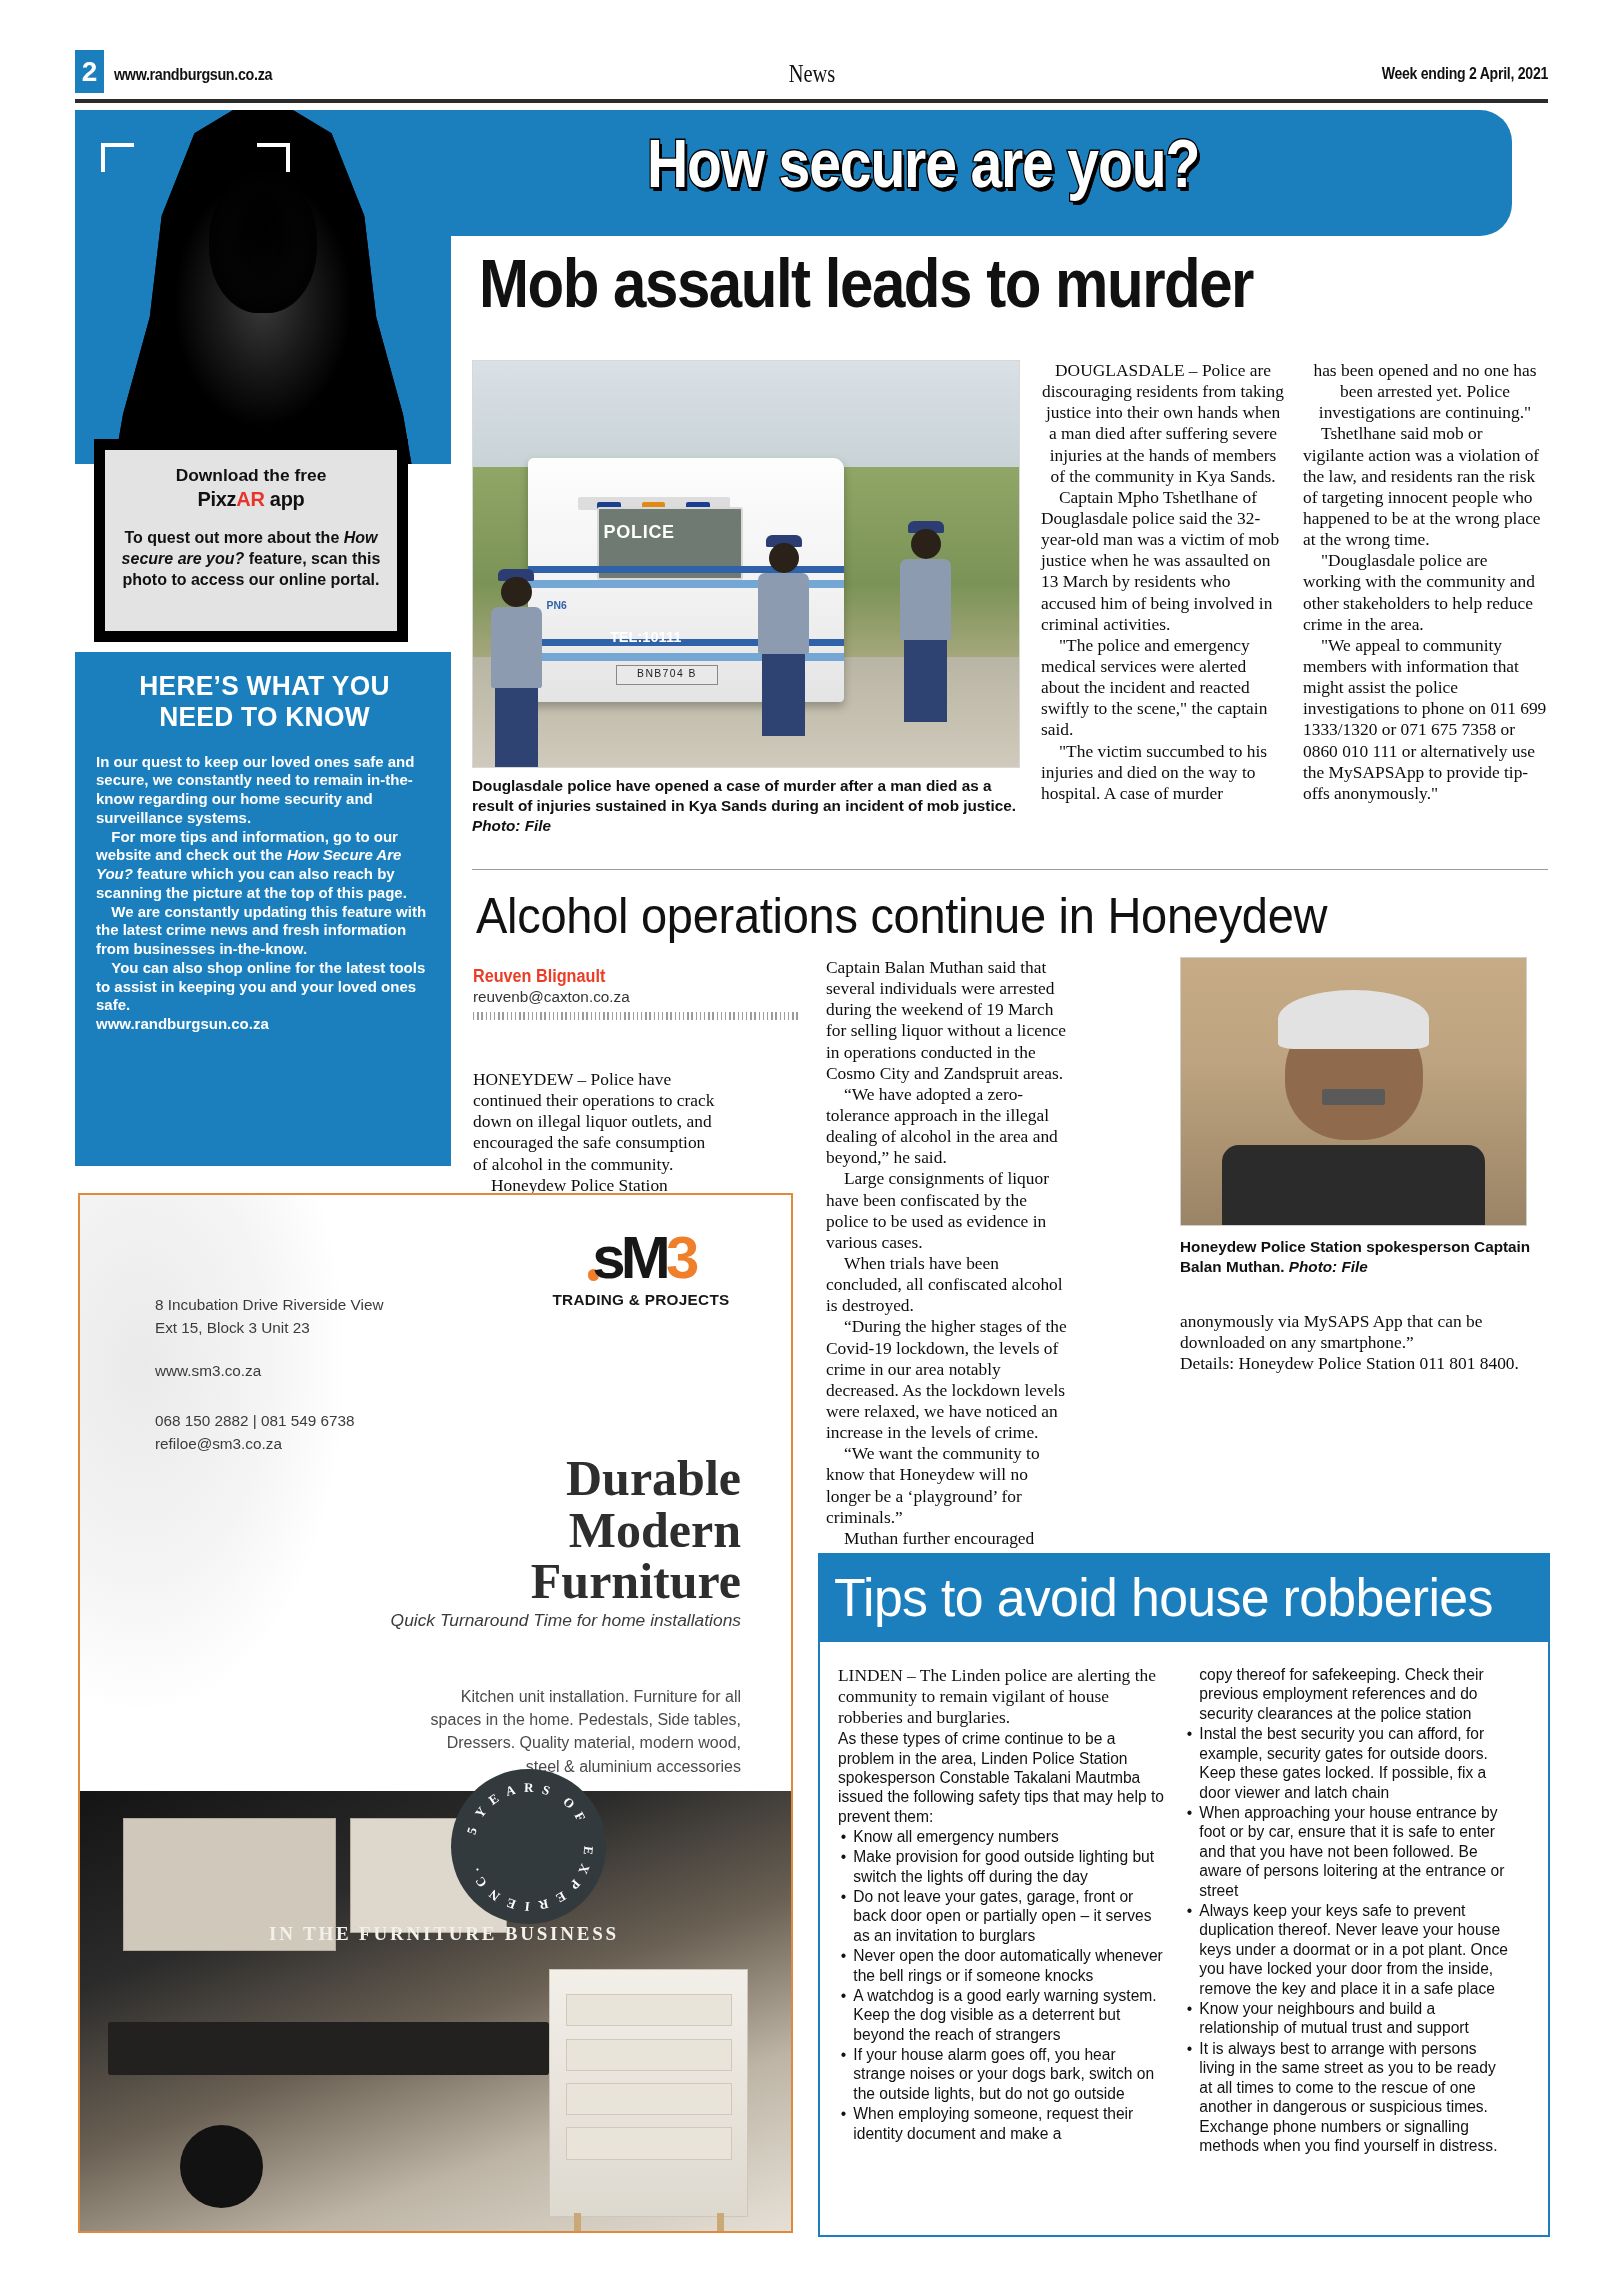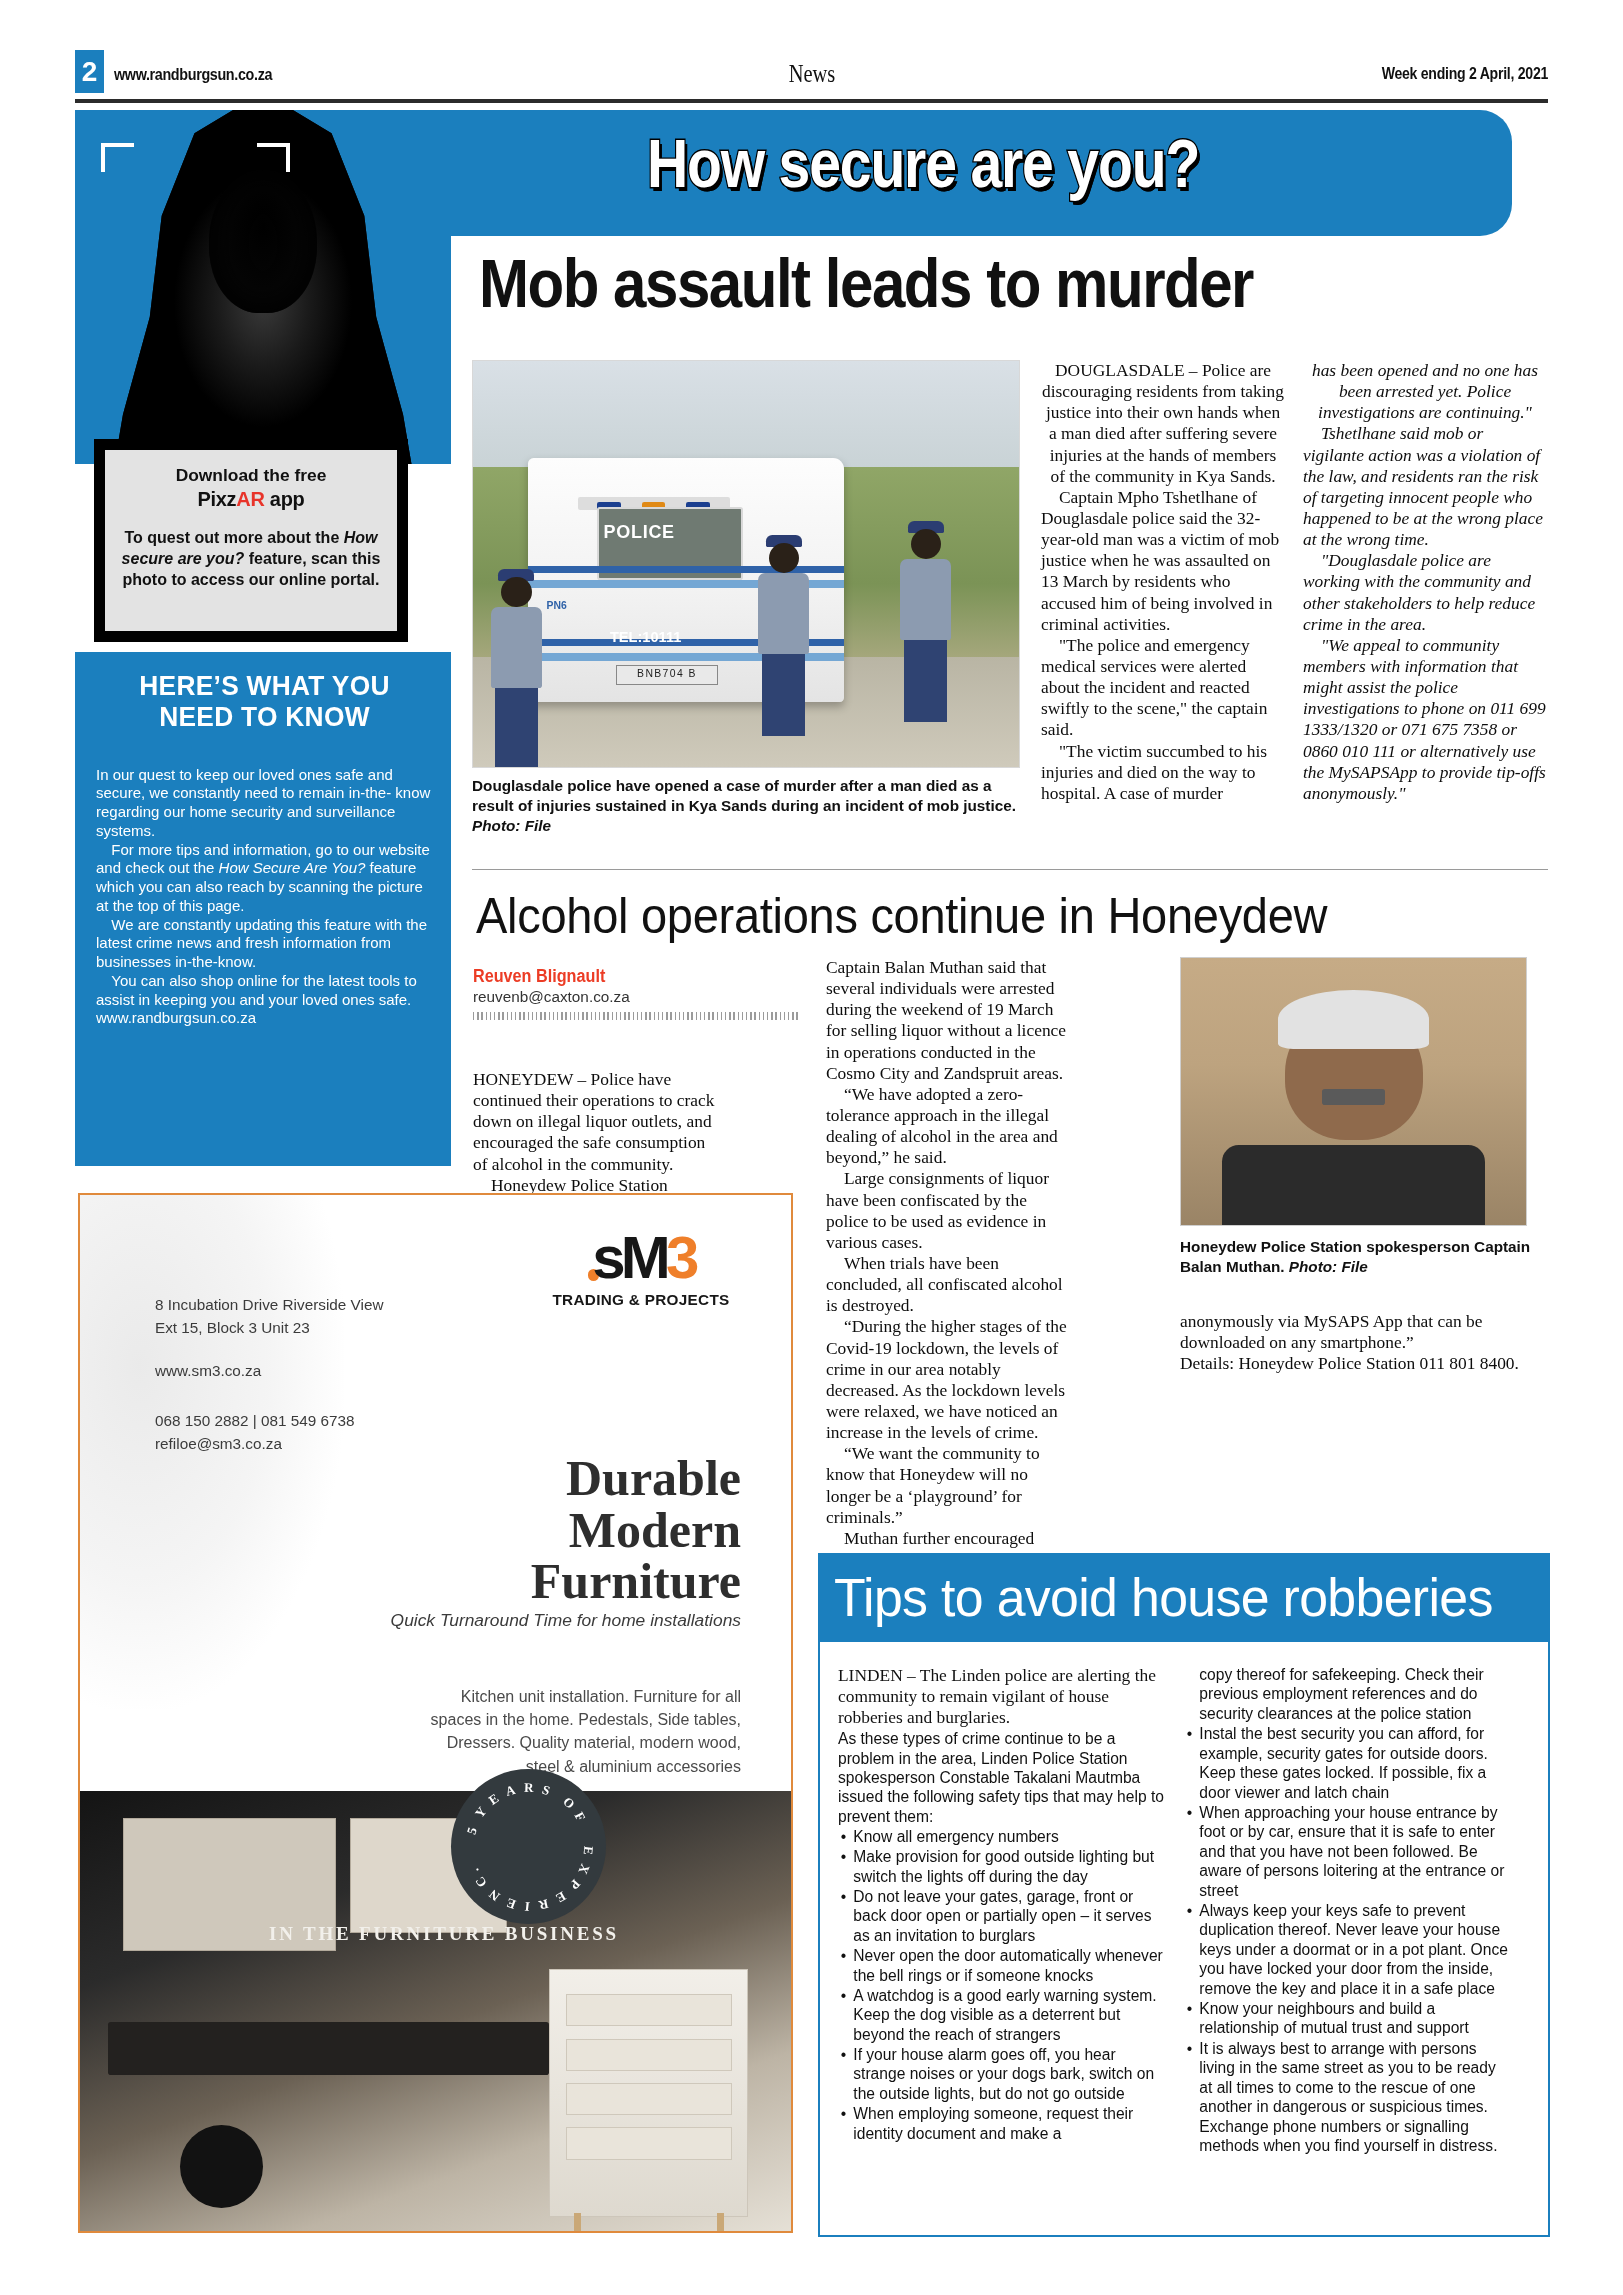--- a/index.html
+++ b/index.html
@@ -97,21 +97,21 @@
   
   .info-panel {
     position: absolute; left: 75px; top: 652px; width: 376px; height: 514px;
     background: #1b7fbe; color: #fff; padding: 18px 18px 12.5px 21px;
   }
   .info-head {
     font-size: 28px; font-weight: bold; text-align: center; line-height: 1.12;
     font-family: "Liberation Sans Narrow", "Liberation Sans", sans-serif;
     letter-spacing: 0.3px; transform: scaleX(0.94); transform-origin: center;
   }
-  .info-body { margin-top: 33px; font-size: 15px; font-weight: normal; line-height: 1.25; }
+  .info-body { margin-top: 20px; font-size: 15px; font-weight: bold; line-height: 1.25; }
   .info-body p { text-indent: 15.3px; }
   .info-body p:first-child { text-indent: 0; }
   .info-body em { font-style: italic; }
 
   
   .lead-head {
     position: absolute; left: 479px; top: 244px; width: 1069px; height: 76px;
     font-size: 69px; font-weight: bold; color: #111;
     font-family: "Liberation Sans Narrow", "Liberation Sans", sans-serif;
     letter-spacing: -1.7px; transform: scaleX(0.87); transform-origin: left center;
@@ -157,21 +157,21 @@
     font-size: 15.3px; font-weight: bold; color: #111; line-height: 1.3;
   }
   .lead-caption em { font-style: italic; }
 
   
   .lead-cols { position: absolute; left: 1041px; top: 360px; width: 507px; }
   .lead-col { position: absolute; top: 0; width: 244px;
     font-family: "Liberation Serif", serif; font-size: 17.4px; line-height: 1.215; color: #0d0d0d; }
   .lead-col p { text-indent: 18px; }
   .lead-col p:first-child { text-indent: 0; text-align: center; }
-  .lc-a { left: 0; } .lc-b { left: 262px; font-style: italic; }
+  .lc-a { left: 0; } .lc-b { left: 262px; }
 
   
   .rule-thin { position: absolute; left: 472px; width: 1076px; height: 1.4px; background: #9a9a9a; }
   .alc-head {
     position: absolute; left: 476px; top: 887px; width: 1083px; height: 54px;
     font-size: 50px; color: #111; font-family: "Liberation Sans Narrow", "Liberation Sans", sans-serif;
     letter-spacing: -0.3px; transform: scaleX(0.94); transform-origin: left center; white-space: nowrap;
   }
   .byline-name {
     position: absolute; left: 473px; top: 966px;

